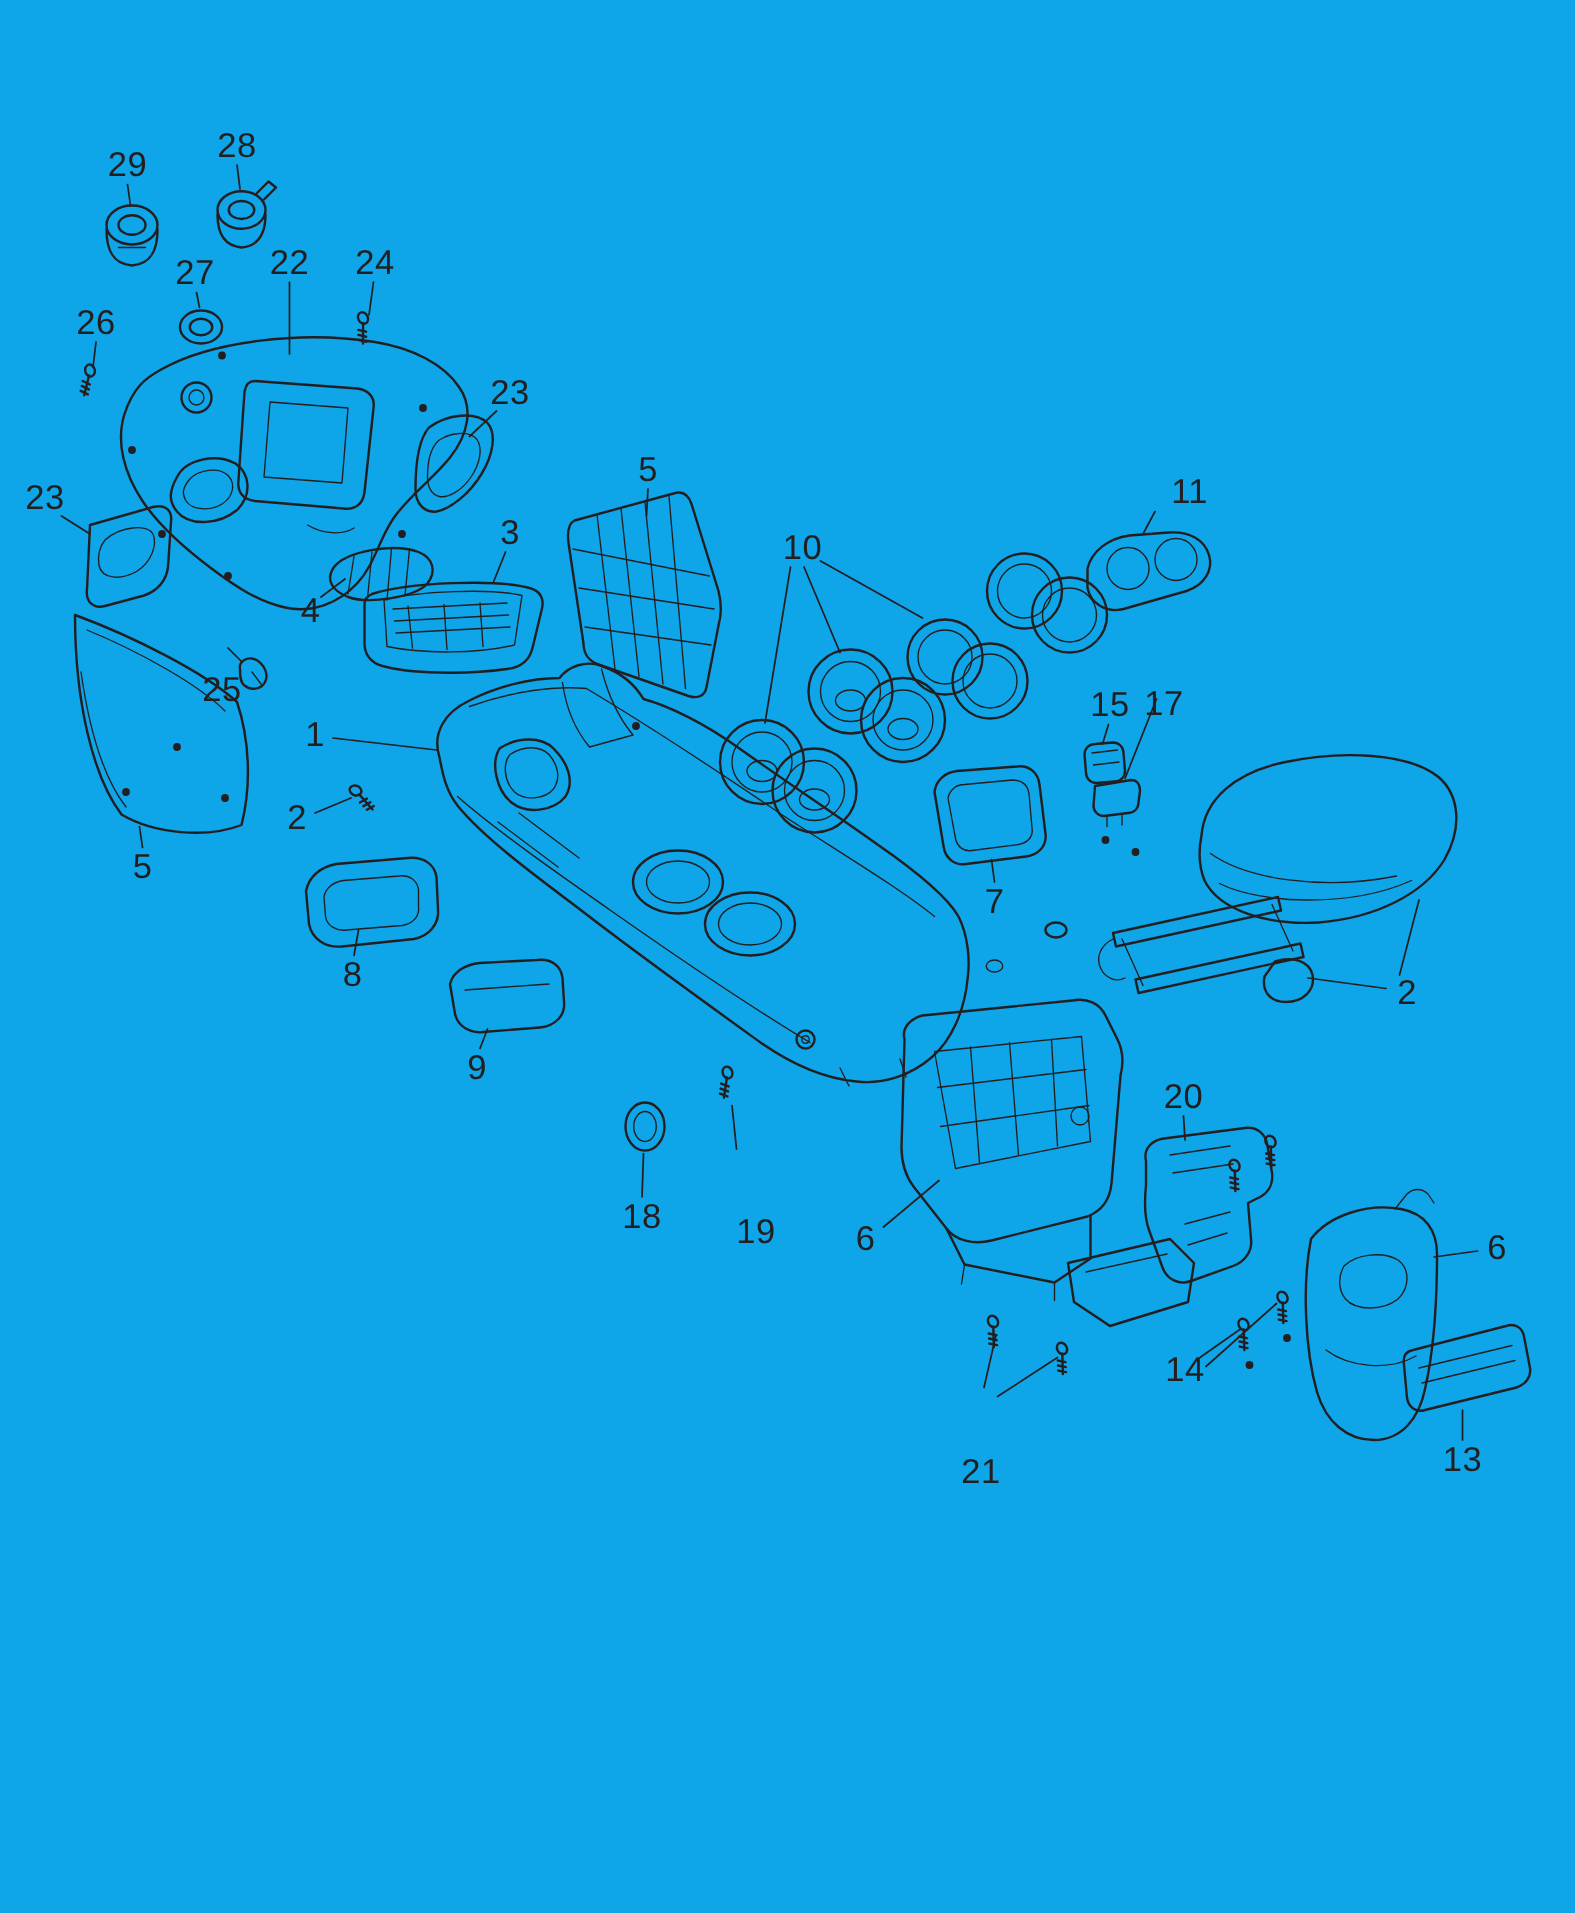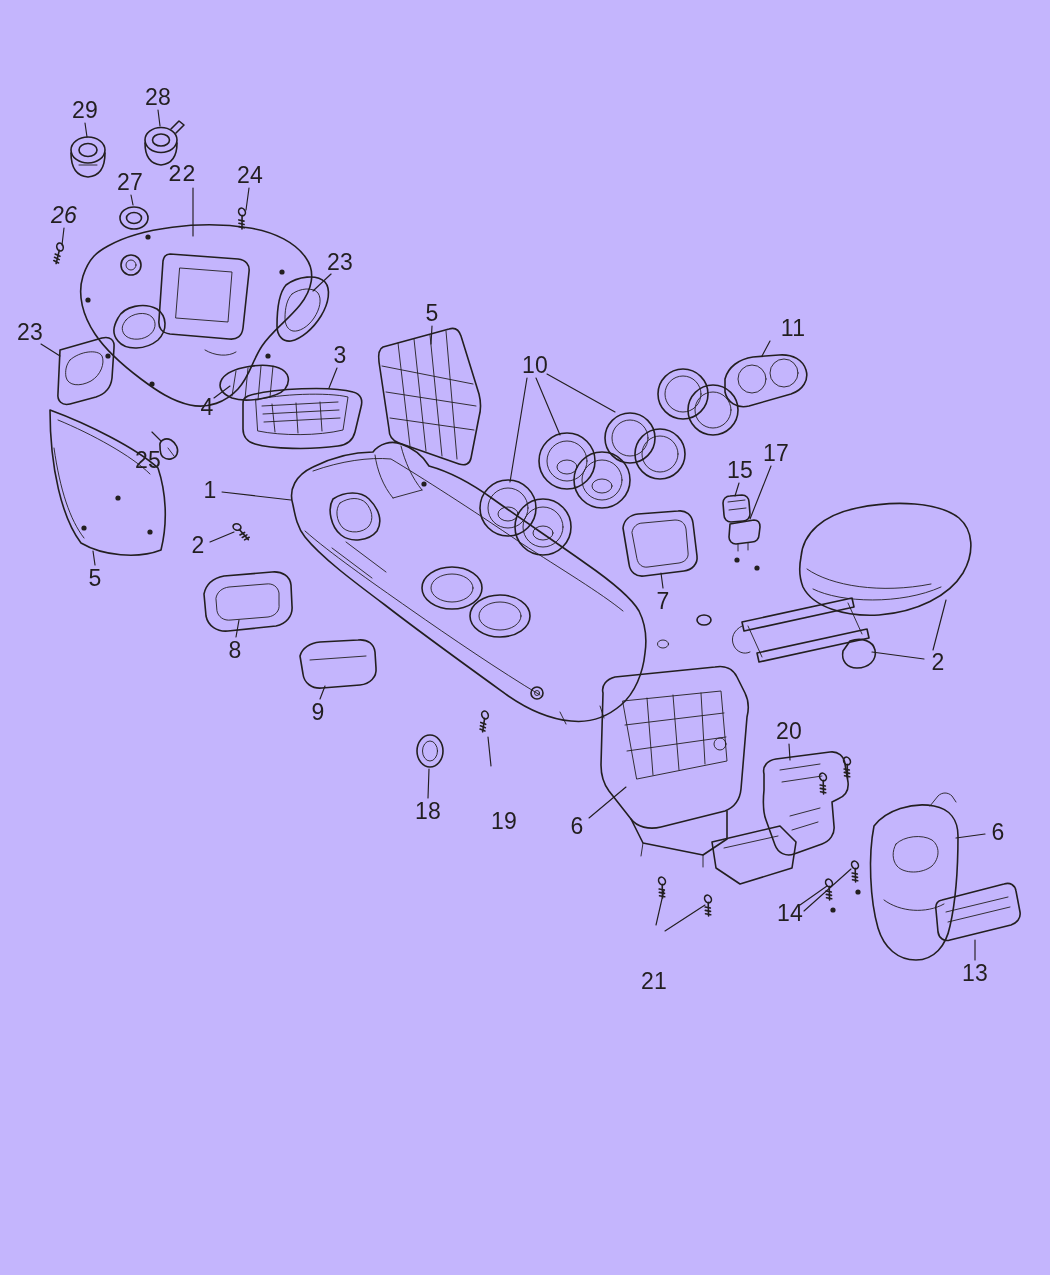--- a/index.html
+++ b/index.html
@@ -15,21 +15,21 @@
   #leader-lines line{ stroke:var(--ink); stroke-width:1.15; }
   .callout{
     position:absolute; transform:translate(-50%,-50%);
     font-size:23px; line-height:1; color:var(--ink); font-weight:400;
     letter-spacing:0.3px; white-space:nowrap; user-select:none;
   }
 </style>
 </head>
 <body>
 
-<div class="stage" style="background: #c4b5fd;">
+<div class="stage" style="background: #0ea5e9;">
 
   <svg id="art" width="1050" height="1275" viewBox="0 0 1050 1275">
     <defs>
       <g id="screw-glyph">
         <ellipse cx="0" cy="0" rx="4" ry="3.2"></ellipse>
         <path d="M3,1.5 L15,8"></path>
         <path d="M5.5,6.5 L9,2.5 M8.5,8 L12,4 M11.5,9.5 L15,5.5" class="thin"></path>
       </g>
     </defs>
 
@@ -305,33 +305,33 @@
           <line x1="665" y1="931" x2="705" y2="905"></line>
           <line x1="975" y1="960" x2="975" y2="940"></line>
         </g>
     </g>
   </svg>
 
   <div id="callout-layer">
       <div class="callout" style="left: 85px; top: 110px;">29</div>
       <div class="callout" style="left: 158px; top: 97px;">28</div>
       <div class="callout" style="left: 130px; top: 182px;">27</div>
-      <div class="callout" style="left: 182px; top: 175px; font-family: Liberation Mono, monospace;">22</div>
+      <div class="callout" style="left: 193px; top: 175px;">22</div>
       <div class="callout" style="left: 250px; top: 175px;">24</div>
-      <div class="callout" style="left: 64px; top: 215px; font-style: italic;">26</div>
+      <div class="callout" style="left: 64px; top: 215px;">26</div>
       <div class="callout" style="left: 340px; top: 262px;">23</div>
       <div class="callout" style="left: 30px; top: 332px;">23</div>
       <div class="callout" style="left: 432px; top: 313px;">5</div>
       <div class="callout" style="left: 340px; top: 355px;">3</div>
       <div class="callout" style="left: 535px; top: 365px;">10</div>
       <div class="callout" style="left: 773px; top: 328px; margin-left: 20px;">11</div>
       <div class="callout" style="left: 207px; top: 407px;">4</div>
       <div class="callout" style="left: 148px; top: 420px; margin-top: 40px;">25</div>
       <div class="callout" style="left: 740px; top: 470px;">15</div>
-      <div class="callout" style="left: 776px; top: 453px; text-align: center;">17</div>
+      <div class="callout" style="left: 776px; top: 469px; text-align: center;">17</div>
       <div class="callout" style="left: 210px; top: 490px;">1</div>
       <div class="callout" style="left: 198px; top: 545px;">2</div>
       <div class="callout" style="left: 95px; top: 578px;">5</div>
       <div class="callout" style="left: 663px; top: 601px;">7</div>
       <div class="callout" style="left: 235px; top: 650px;">8</div>
       <div class="callout" style="left: 938px; top: 662px;">2</div>
       <div class="callout" style="left: 318px; top: 712px;">9</div>
       <div class="callout" style="left: 492px; top: 821px; margin-left: 12px;">19</div>
       <div class="callout" style="left: 428px; top: 811px;">18</div>
       <div class="callout" style="left: 577px; top: 826px;">6</div>

